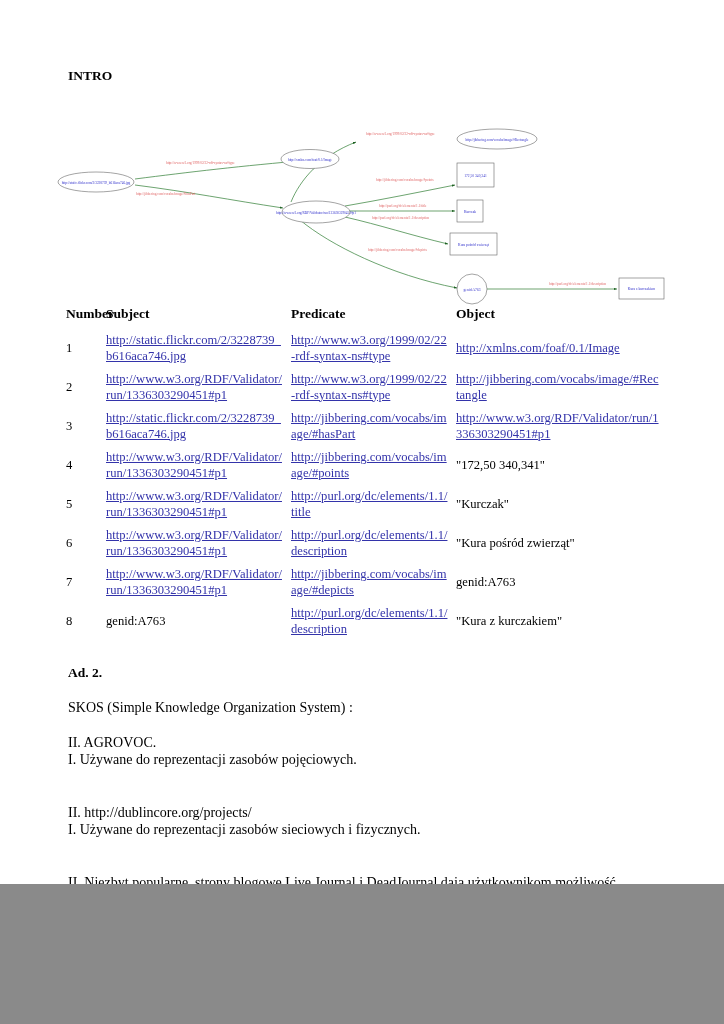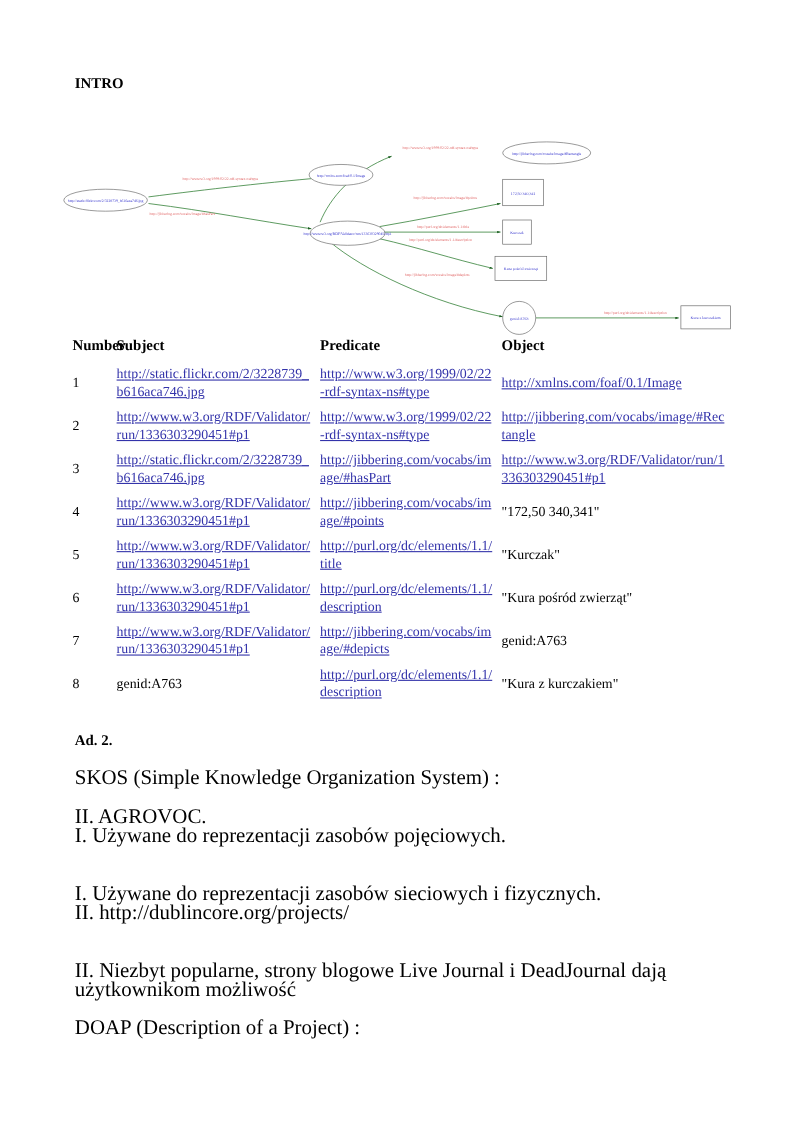--- a/index.html
+++ b/index.html
@@ -4,21 +4,21 @@
 <title>RDF Document</title>
 <style>
   html, body {
     margin: 0;
     padding: 0;
     background: #8a8a8a;
   }
   .page {
     position: relative;
     width: 724px;
-    height: 1024px;
+    height: 884px;
     background: #ffffff;
     margin: 0 auto;
     overflow: hidden;
     font-family: "Liberation Serif", "DejaVu Serif", serif;
     color: #000000;
   }
 
   
   .doc-body {
     position: absolute;
@@ -28,21 +28,21 @@
   }
   .h-bold {
     font-weight: bold;
     font-size: 13.5px;
     line-height: 16px;
     margin: 0;
   }
   .gap-18 { height: 18px; }
 
   .para {
-    font-size: 19px;
+    font-size: 14px;
     line-height: 17px;
     margin: 0;
   }
 
   
   .graph-wrap {
     position: absolute;
     left: 0;
     top: 120px;
     width: 724px;
@@ -278,22 +278,22 @@
     <p class="h-bold">Ad. 2.</p>
 
     <div class="gap-18"></div>
     <p class="para">SKOS (Simple Knowledge Organization System) :</p>
     <div class="gap-18"></div>
     <p class="para">II. AGROVOC.</p>
     <p class="para">I. Używane do reprezentacji zasobów pojęciowych.</p>
 
     <div class="gap-18"></div>
     <div class="gap-18"></div>
+    <p class="para">II. http://dublincore.org/projects/</p>
     <p class="para">I. Używane do reprezentacji zasobów sieciowych i fizycznych.</p>
-    <p class="para">II. http://dublincore.org/projects/</p>
 
     <div class="gap-18"></div>
     <div class="gap-18"></div>
     <p class="para">II. Niezbyt popularne, strony blogowe Live Journal i DeadJournal dają użytkownikom możliwość</p>
 
     <div class="gap-18"></div>
     <p class="para">DOAP (Description of a Project) :</p>
   </div>
 
 </div>

